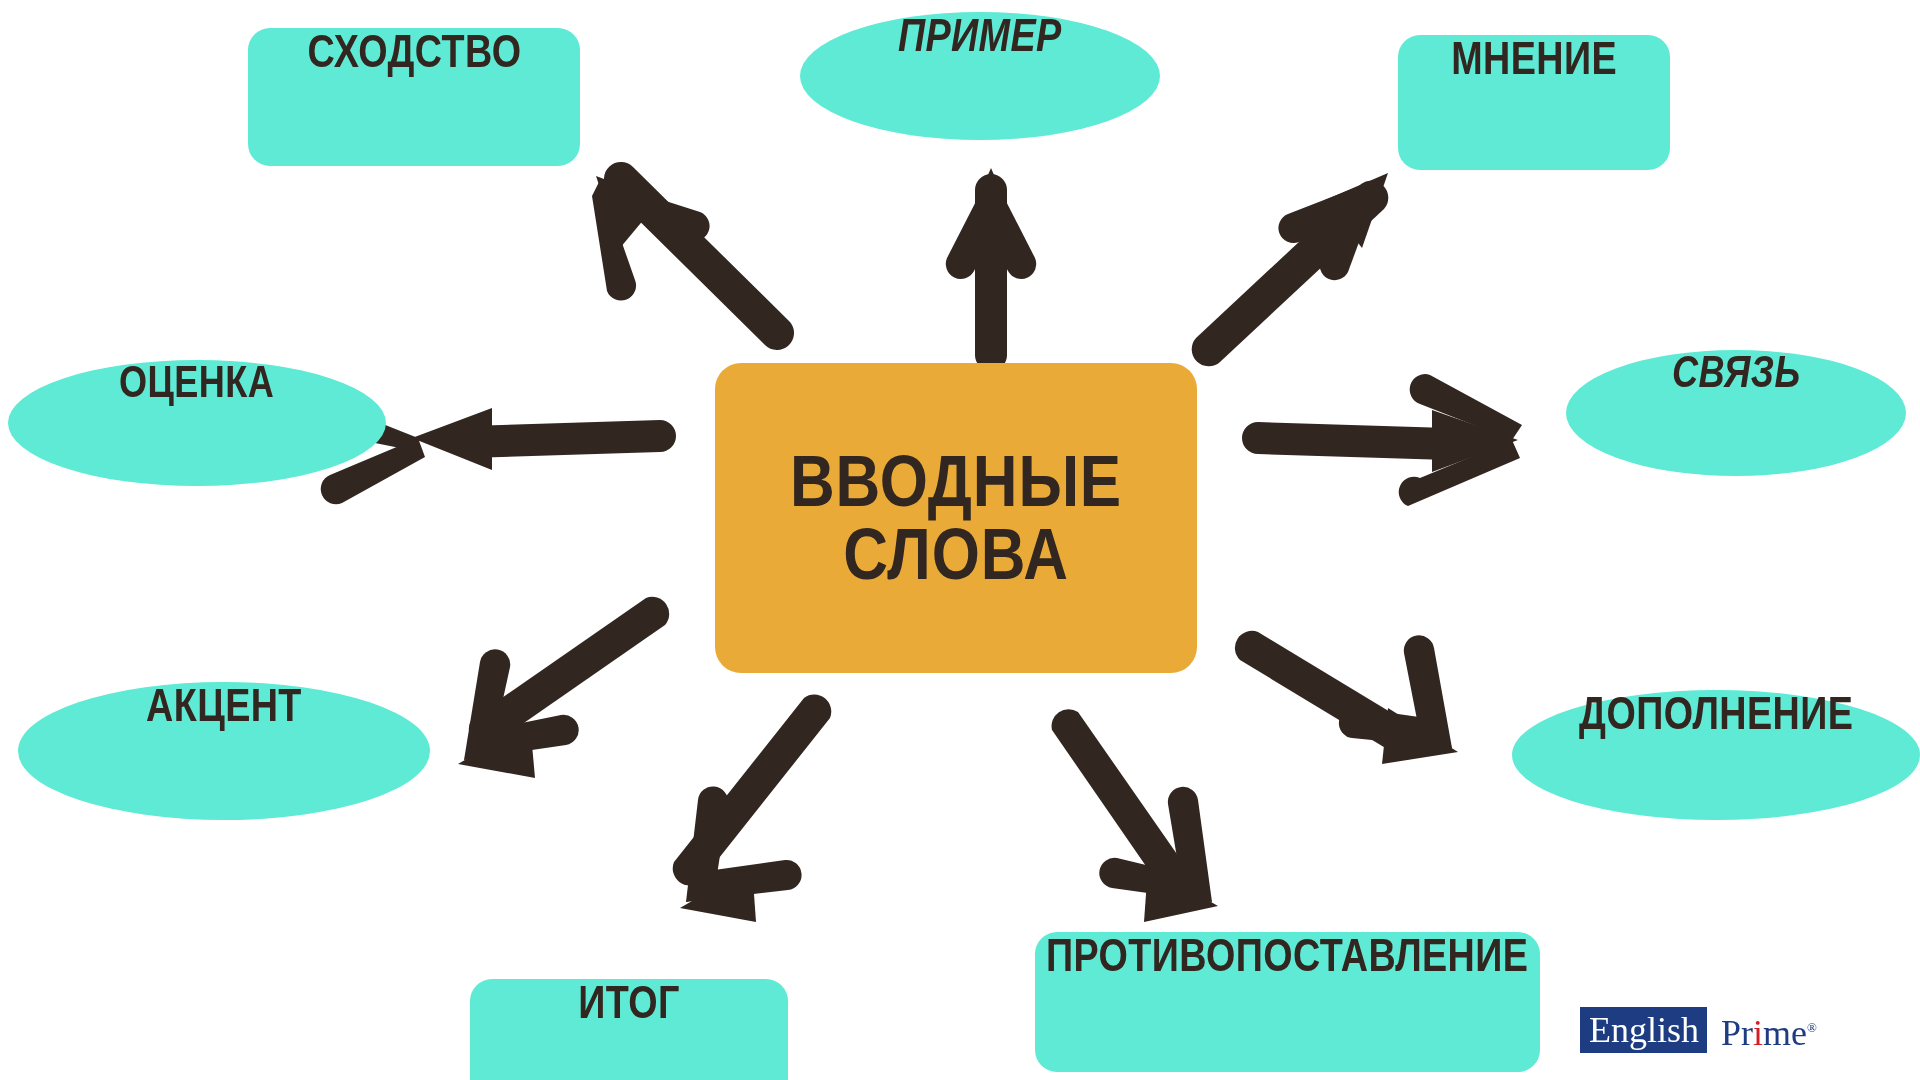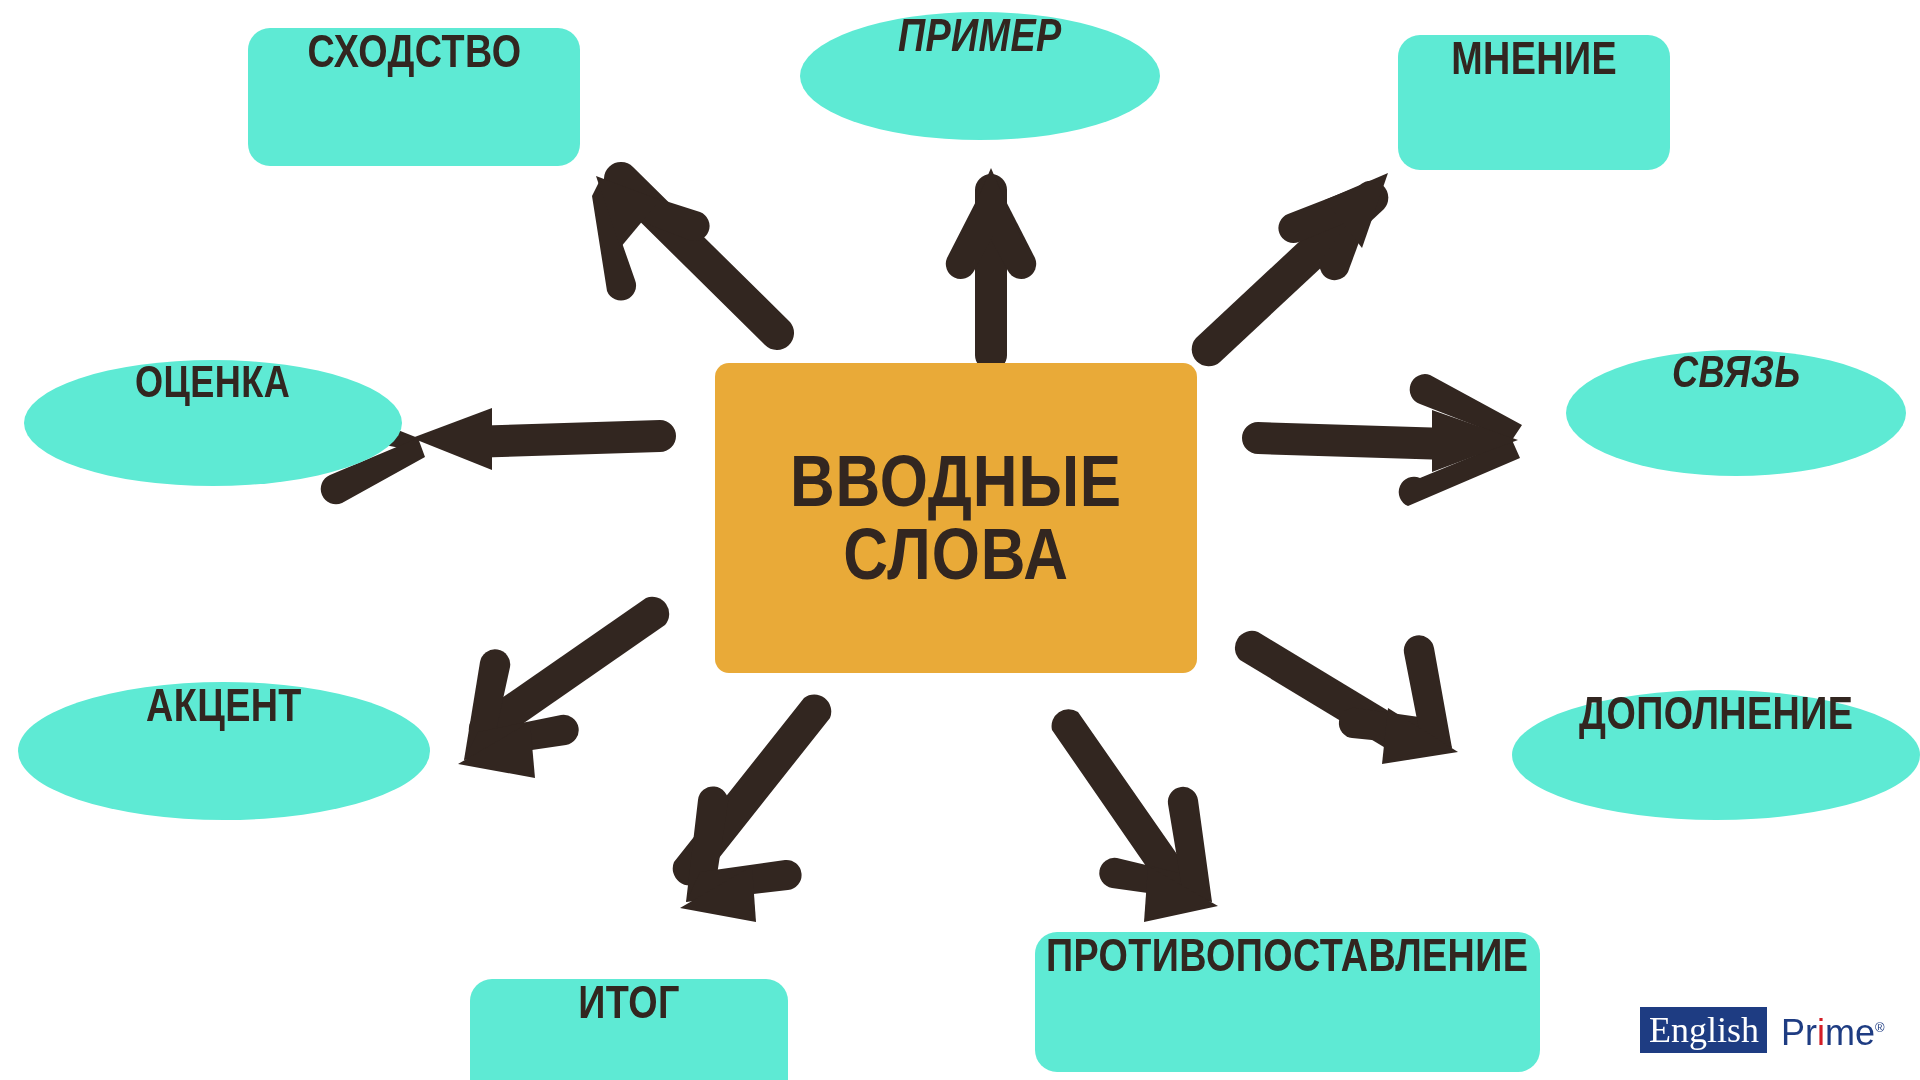--- a/index.html
+++ b/index.html
@@ -34,21 +34,21 @@
     font-weight:700;
     letter-spacing:0.5px;
     line-height:1;
     white-space:nowrap;
     transform:scaleX(0.82);
     transform-origin:center center;
   }
   .center-node{
     position:absolute;
     background:#E9AA38;
-    border-radius:14px;
+    border-radius:26px;
     display:flex;
     align-items:center;
     justify-content:center;
     text-align:center;
     color:#322620;
   }
   .center-label{
     font-weight:700;
     line-height:1.02;
     letter-spacing:1px;
@@ -65,21 +65,21 @@
   .logo-left{
     background:#1E3C82;
     color:#FFFFFF;
     font-family:"Liberation Serif", serif;
     font-size:36px;
     line-height:46px;
     padding:0 8px 0 9px;
     letter-spacing:0px;
   }
   .logo-right{
-    font-family:Liberation Sans, sans-serif;
+    font-family:Liberation Serif, serif;
     font-size:36px;
     line-height:46px;
     color:#1E3C82;
     padding-left:14px;
     position:relative;
     white-space:nowrap;
   }
   .logo-right .red-i{ color:#D41E26; }
   .logo-reg{
     font-size:13px;
@@ -173,21 +173,21 @@
   </div>
 
   <div class="node ellipse" style="left:800px; top:12px; width:360px; height:128px;font-style:italic;">
     <span class="node-label" style="font-size:46px;">ПРИМЕР</span>
   </div>
 
   <div class="node rect" style="left:1398px; top:35px; width:272px; height:135px;">
     <span class="node-label" style="font-size:46px;">МНЕНИЕ</span>
   </div>
 
-  <div class="node ellipse" style="left:24px; top:360px; width:378px; height:126px;">
+  <div class="node ellipse" style="left:8px; top:360px; width:378px; height:126px;">
     <span class="node-label" style="font-size:44px;">ОЦЕНКА</span>
   </div>
 
   <div class="node ellipse" style="left:1566px; top:350px; width:340px; height:126px;font-style:italic;">
     <span class="node-label" style="font-size:44px;">СВЯЗЬ</span>
   </div>
 
   <div class="node ellipse" style="left:1512px; top:690px; width:408px; height:130px;">
     <span class="node-label" style="font-size:46px;">ДОПОЛНЕНИЕ</span>
   </div>
@@ -197,18 +197,18 @@
   </div>
 
   <div class="node rect" style="left:470px; top:932px; width:318px; height:140px;margin-top:47px;">
     <span class="node-label" style="font-size:46px;">ИТОГ</span>
   </div>
 
   <div class="node rect" style="left:1035px; top:932px; width:505px; height:140px;">
     <span class="node-label" style="font-size:46px;">ПРОТИВОПОСТАВЛЕНИЕ</span>
   </div>
 
-  <div id="brand-logo" style="left:1640px; top:1006px;">
+  <div id="brand-logo" style="left:1580px; top:1006px;">
     <span class="logo-left">English</span>
     <span class="logo-right"><span>Pr</span><span class="red-i">i</span><span>me</span><span class="logo-reg">®</span></span>
   </div>
 
 </div>
 
 </body></html>

